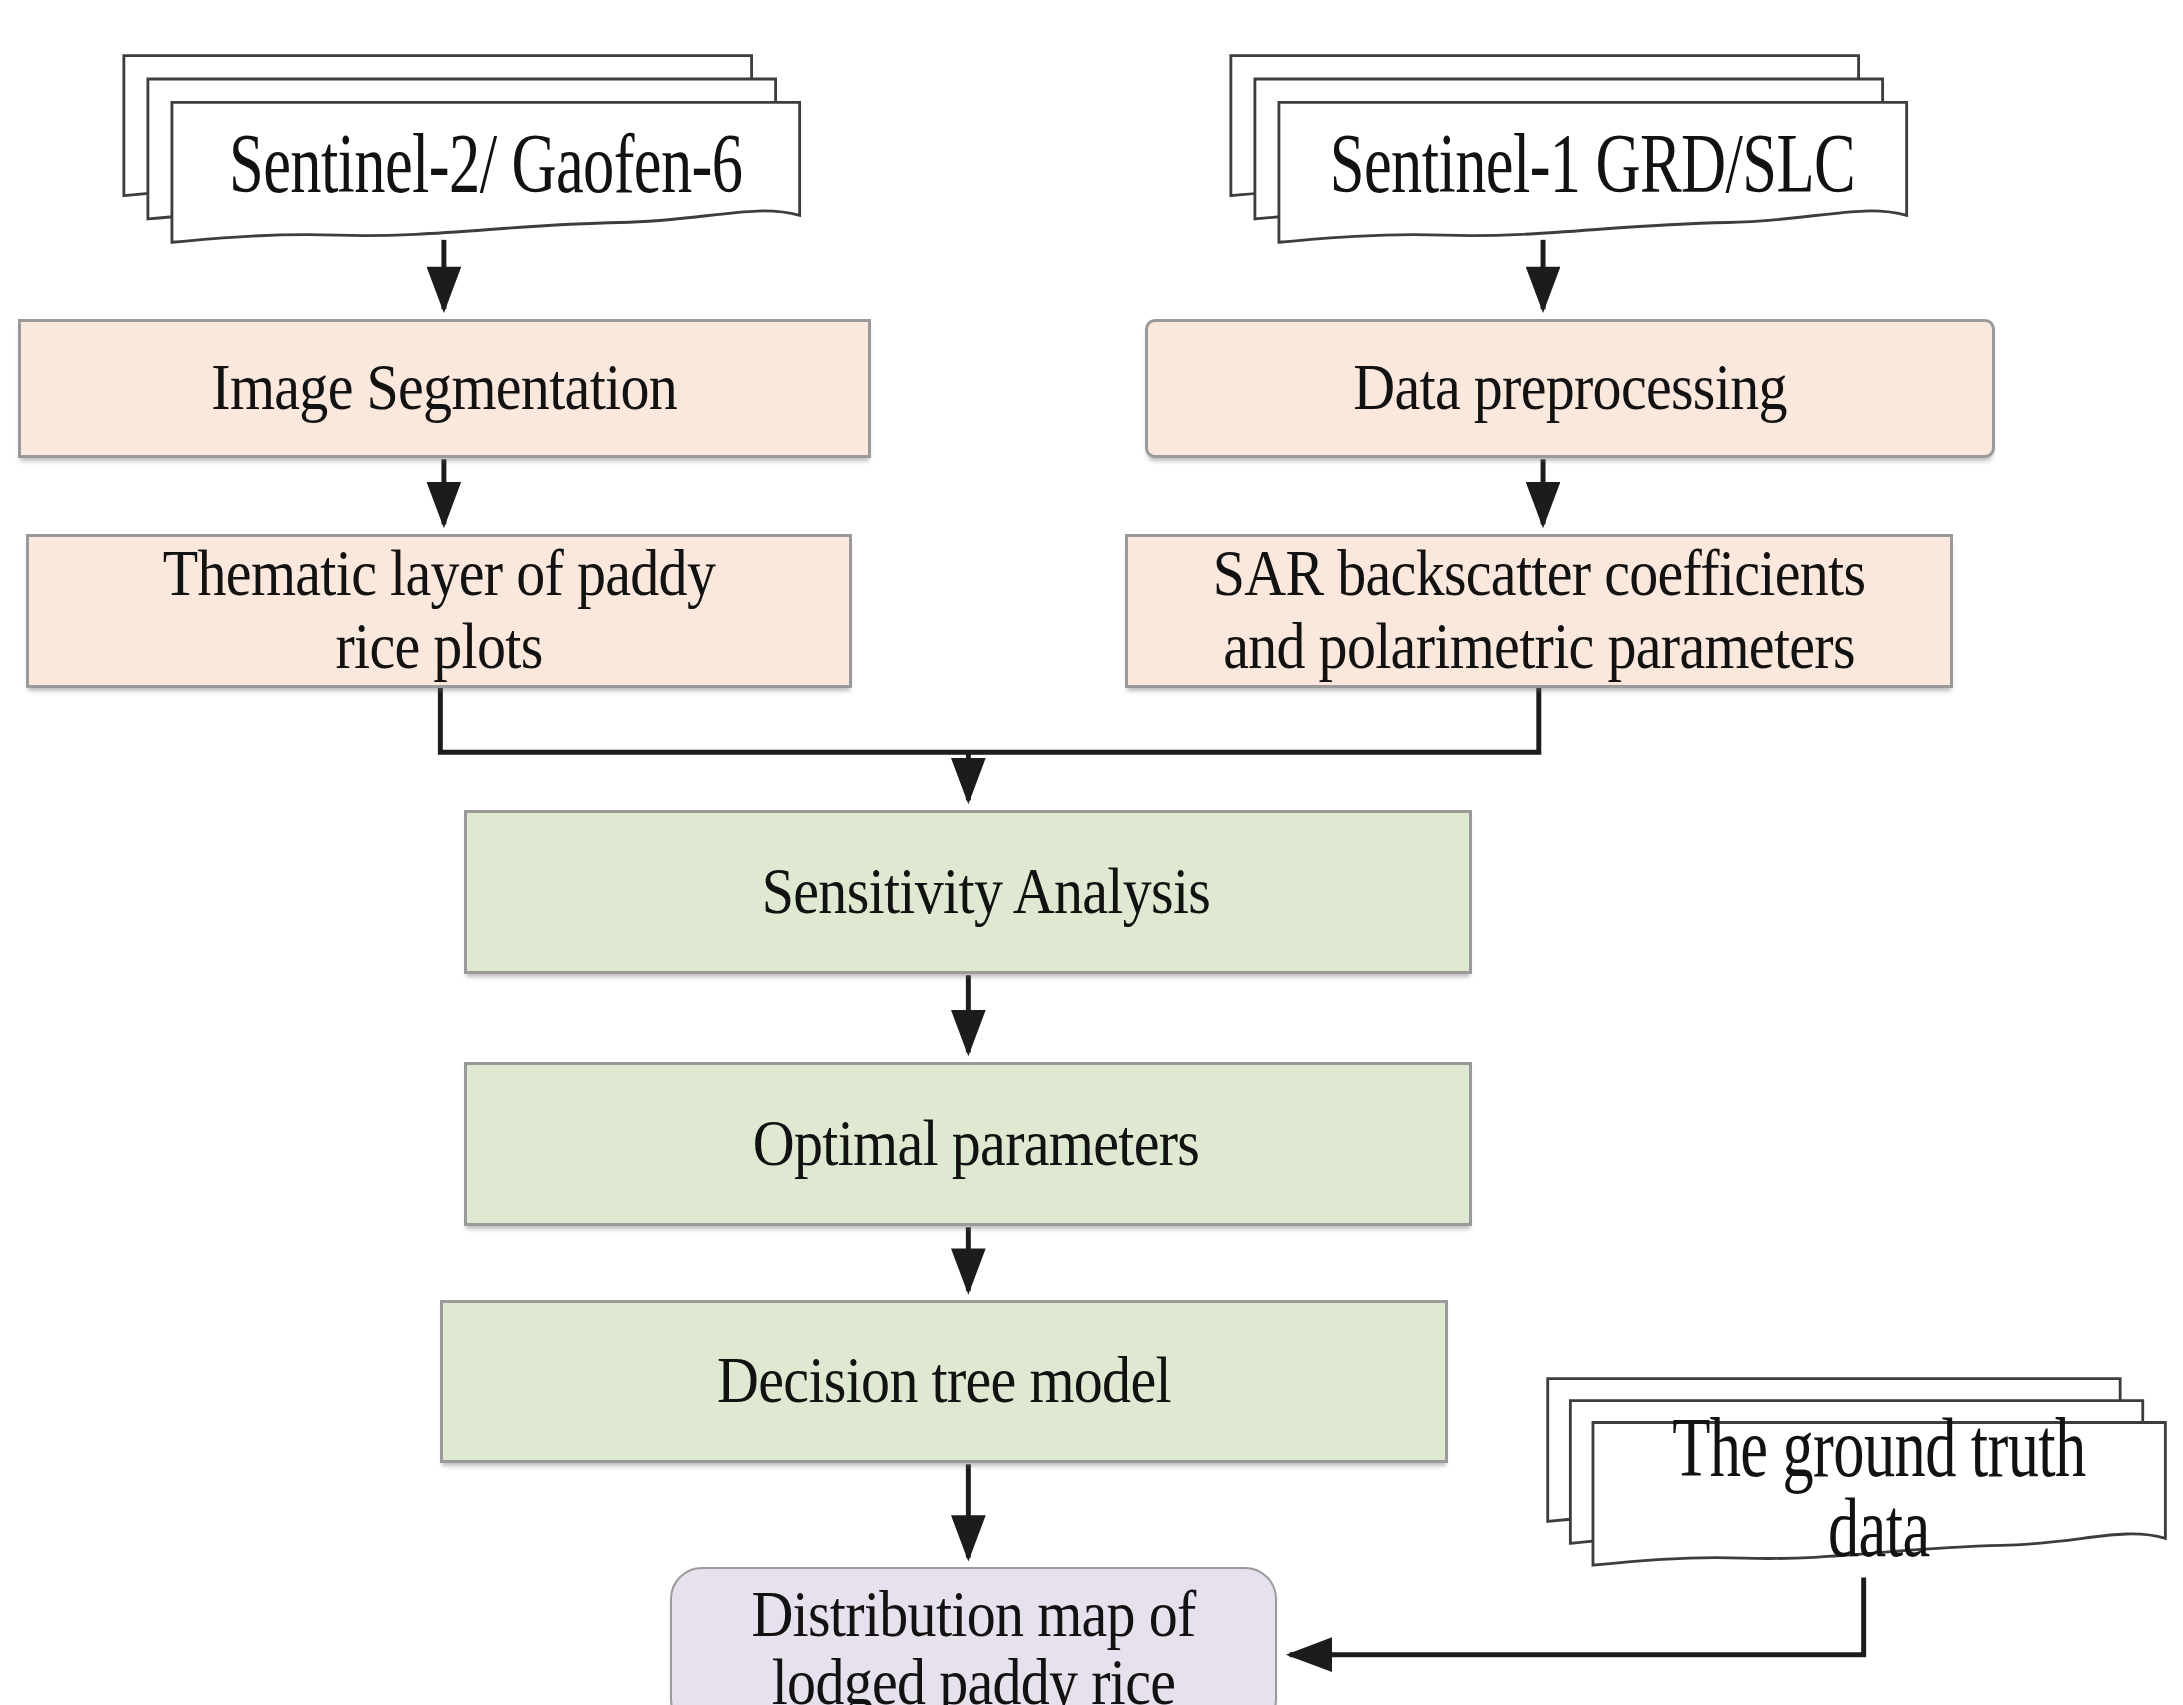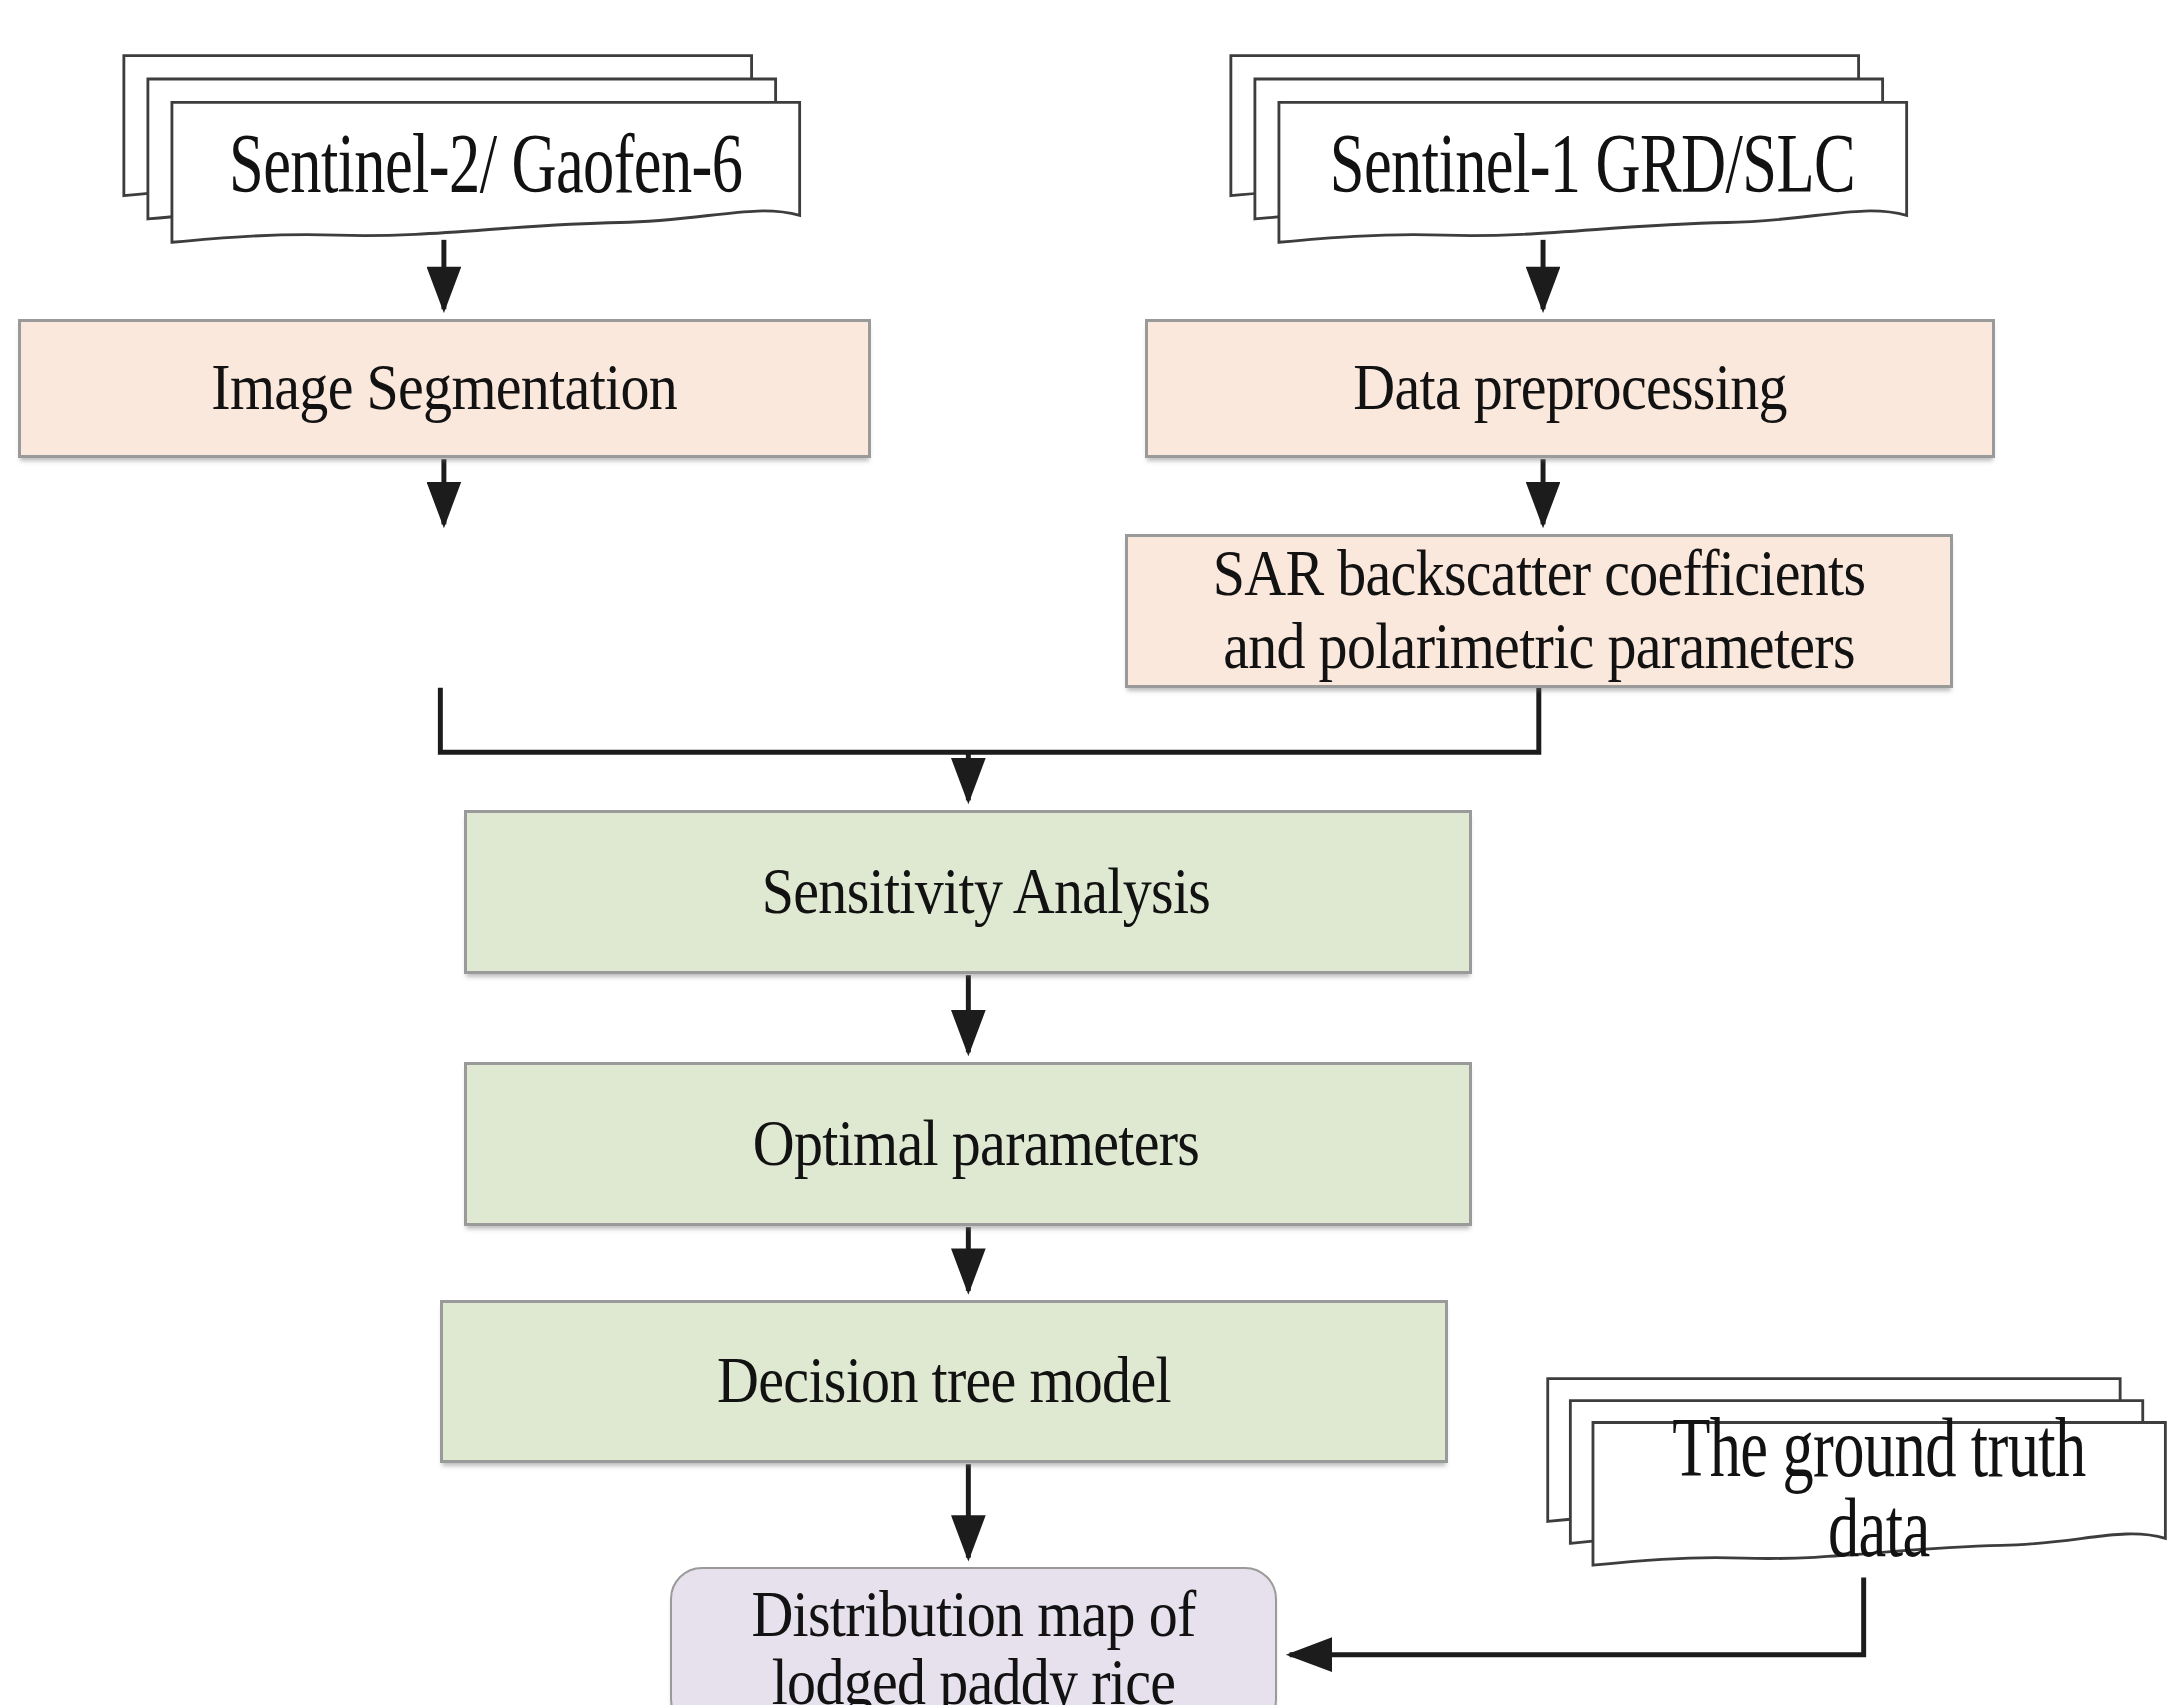--- a/index.html
+++ b/index.html
@@ -86,24 +86,28 @@
       </g>
     </svg>
     <div class="doc-label" style="left:48px;top:47px;width:637px;height:135px;">
       <span class="lbl doc-l">Sentinel-1 GRD/SLC</span>
     </div>
   </div>
 
   <div class="node peach" style="left:17.7px;top:283px;width:853px;height:139px;">
     <span class="lbl">Image Segmentation</span>
   </div>
-  <div class="node peach" style="left:1145px;top:283px;width:850px;height:139px;">
+  <div class="node peach" style="left:1145px;top:283px;width:850px;height:139px;border-radius:10px;">
     <span class="lbl">Data preprocessing</span>
   </div>
 
+  <div class="node peach" style="left:26px;top:498px;width:826px;height:154px;">
+    <span class="lbl">Thematic layer of paddy</span>
+    <span class="lbl">rice plots</span>
+  </div>
   <div class="node peach" style="left:1125px;top:498px;width:828px;height:154px;">
     <span class="lbl">SAR backscatter coefficients</span>
     <span class="lbl">and polarimetric parameters</span>
   </div>
 
   <div class="node green" style="left:464px;top:774px;width:1008px;height:164px;padding-left:36px;">
     <span class="lbl">Sensitivity Analysis</span>
   </div>
   <div class="node green" style="left:464px;top:1026px;width:1008px;height:164px;padding-left:16px;">
     <span class="lbl">Optimal parameters</span>

